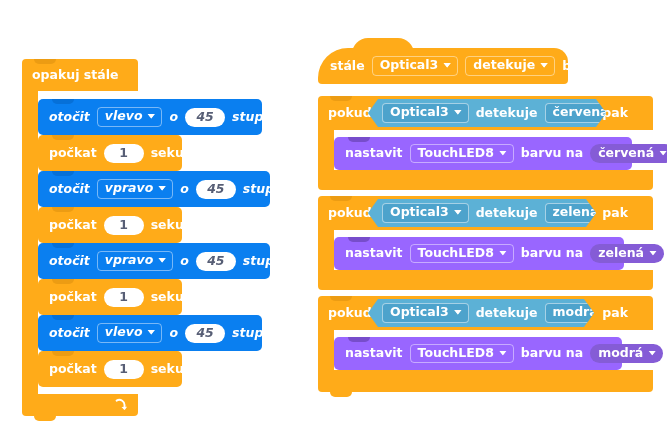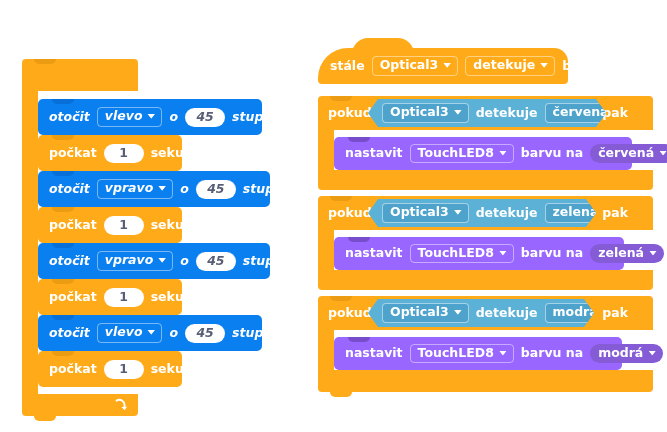--- a/index.html
+++ b/index.html
@@ -86,20 +86,23 @@
   }
 </style>
 </head>
 <body>
 
 <div class="canvas">
 
 
   <div class="blk orange" style="left:22px;top:59px;width:116px;height:32px;border-radius:4px 4px 0 0;">
     <div class="notch" style="background:#ec9c13;"></div>
+    <div class="row" style="left:10px;">
+      <span class="lbl">opakuj stále</span>
+    </div>
   </div>
 
   <div class="blk orange" style="left:22px;top:91px;width:16px;height:303px;"></div>
 
   <div class="blk orange" style="left:22px;top:394px;width:116px;height:22px;border-radius:0 0 4px 4px;">
     <svg class="loop-arrow" style="left:92px;top:4px;" viewBox="0 0 16 16">
       <path d="M3 3 A6 6 0 0 1 12 9 L12 12" fill="none" stroke="#ffffff" stroke-width="2.2" stroke-linecap="round"></path>
       <path d="M8.6 10.4 L12 13.6 L15 10.0 Z" fill="#ffffff"></path>
     </svg>
   </div>

